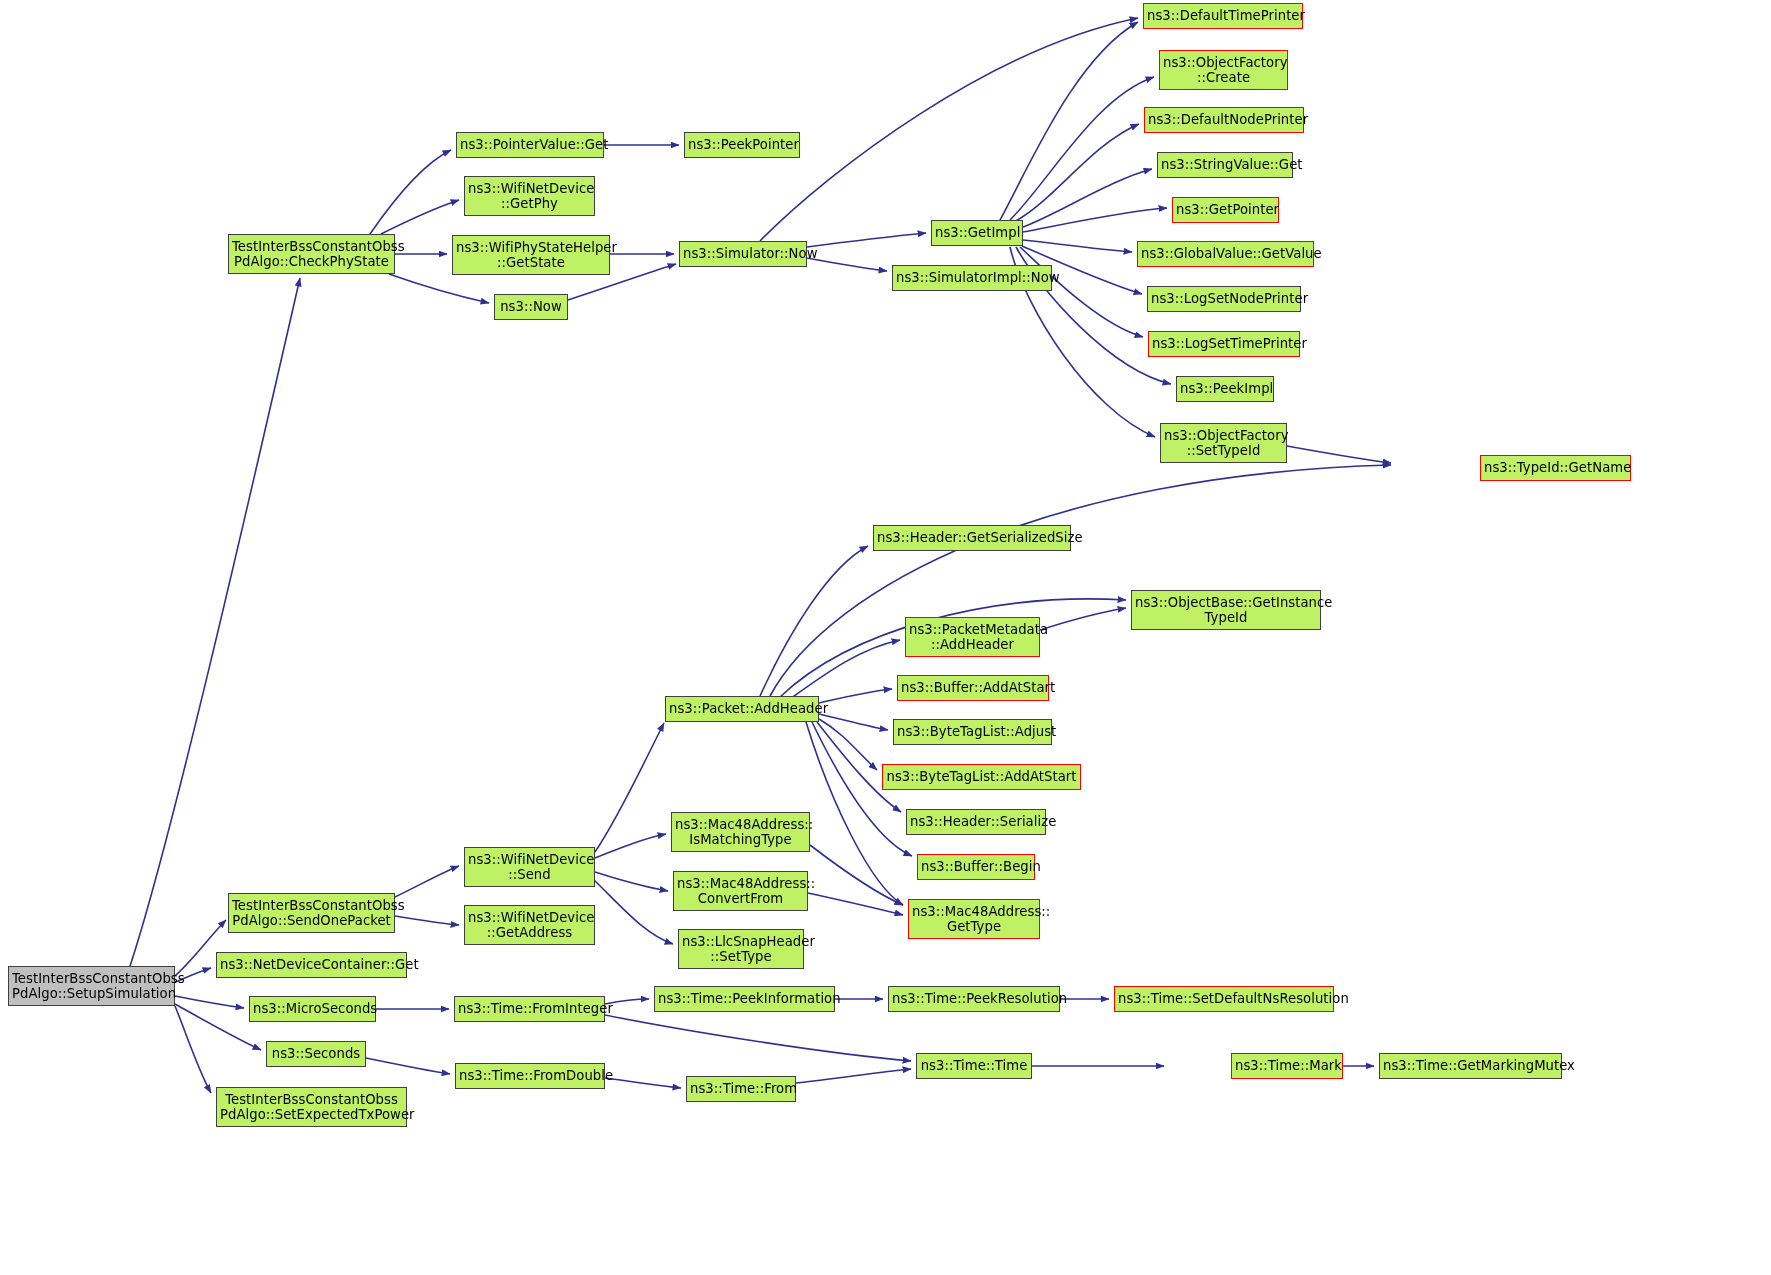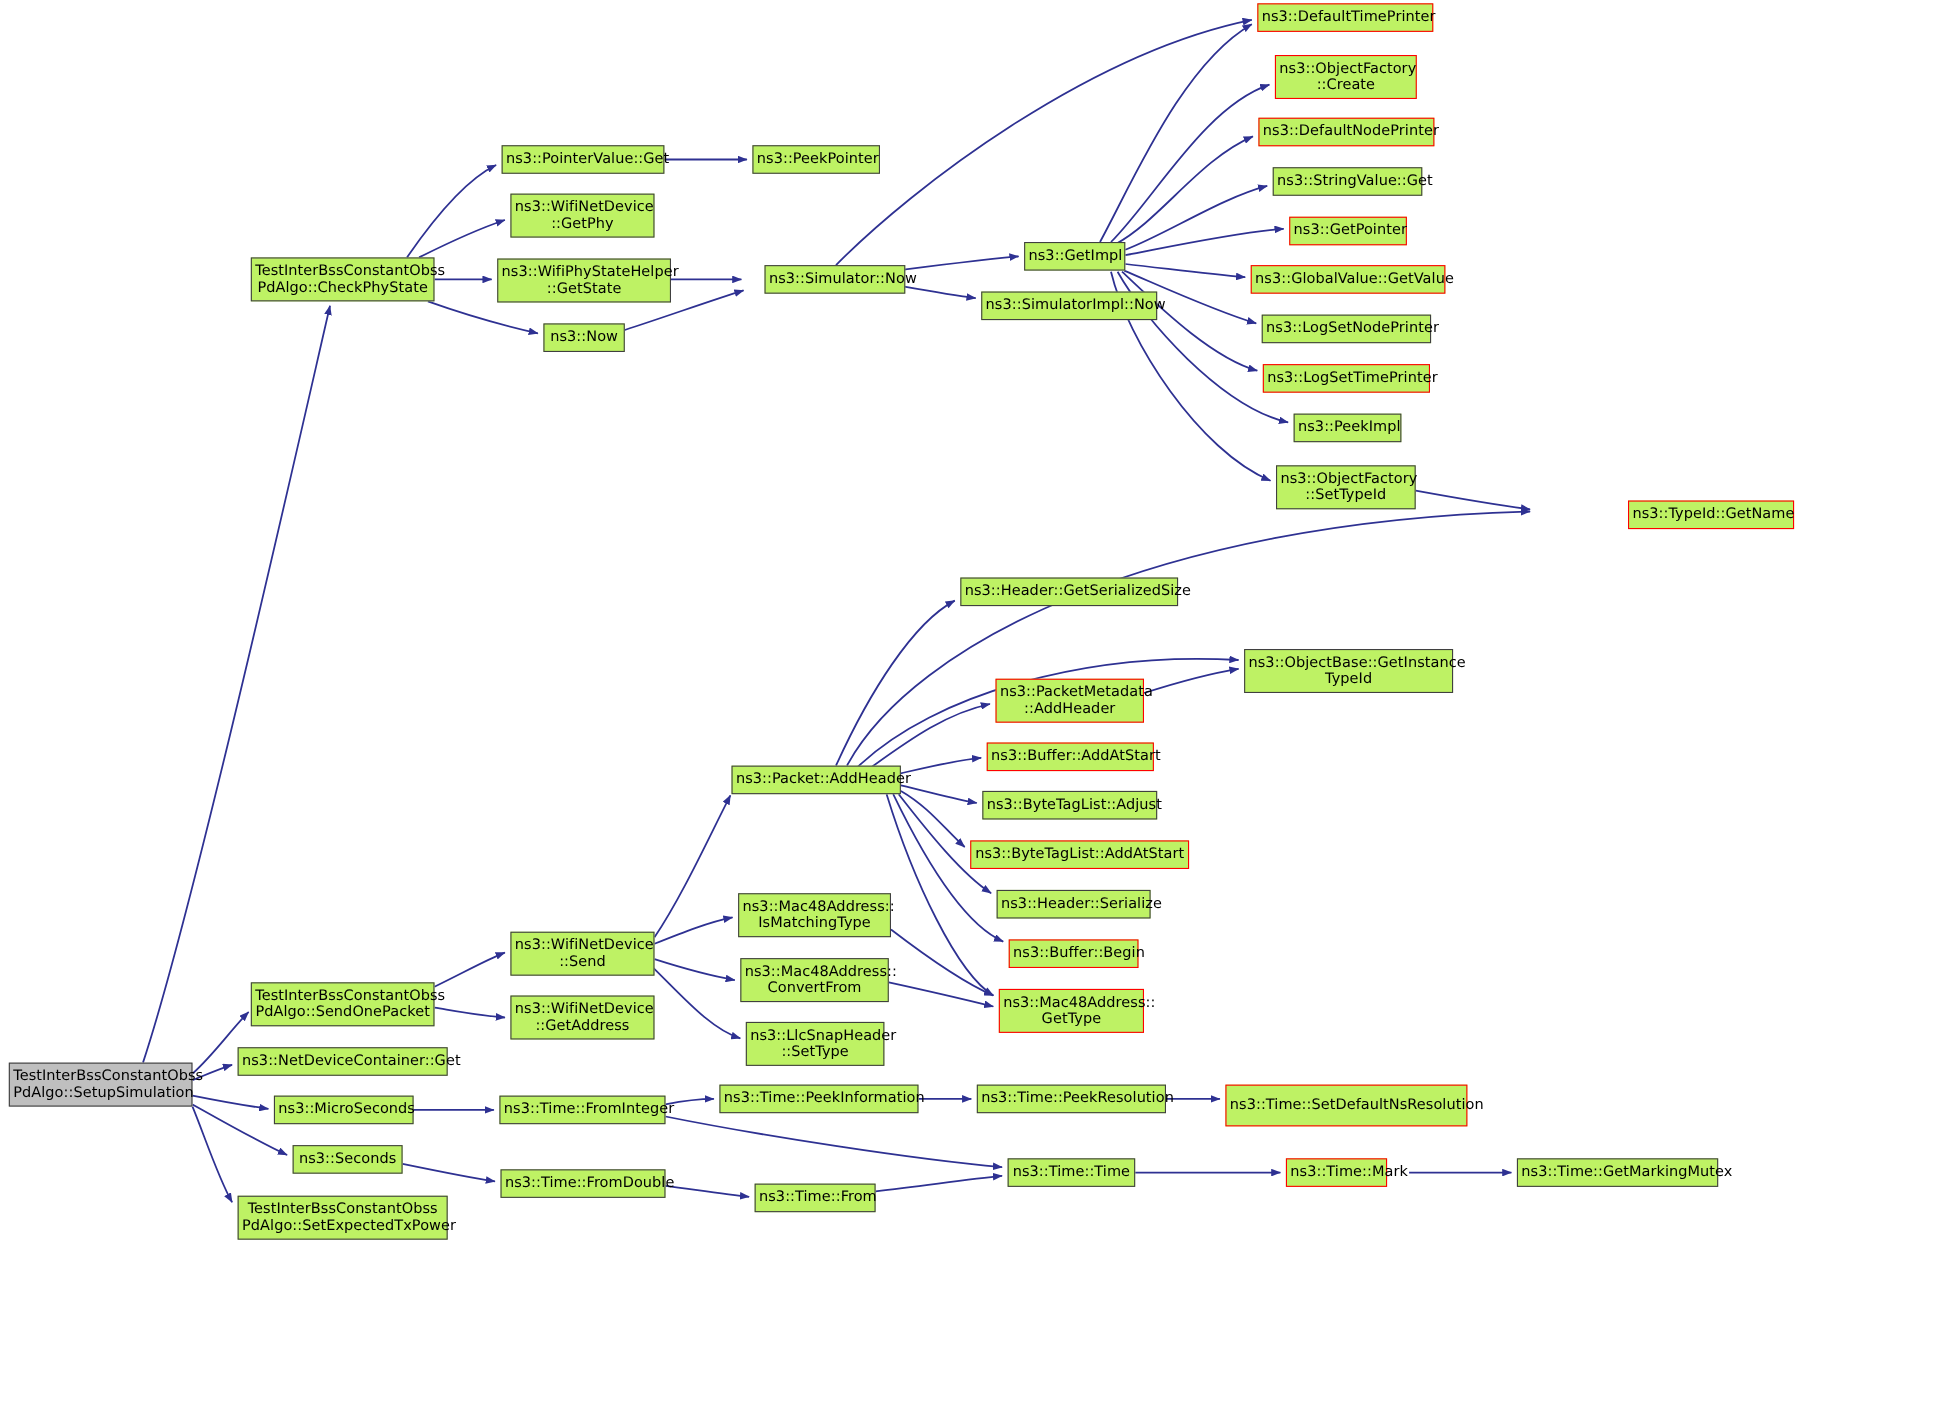--- a/index.html
+++ b/index.html
@@ -125,21 +125,21 @@
 PdAlgo::SetupSimulation</span></div>
       <div class="gnode" style="left: 228px; top: 234px; width: 167px; height: 40px;"><span class="lbl">TestInterBssConstantObss
 PdAlgo::CheckPhyState</span></div>
       <div class="gnode" style="left: 456px; top: 132px; width: 148px; height: 26px;"><span class="lbl">ns3::PointerValue::Get</span></div>
       <div class="gnode" style="left: 684px; top: 132px; width: 116px; height: 26px;"><span class="lbl">ns3::PeekPointer</span></div>
       <div class="gnode" style="left: 464px; top: 176px; width: 131px; height: 40px;"><span class="lbl">ns3::WifiNetDevice
 ::GetPhy</span></div>
       <div class="gnode" style="left: 452px; top: 235px; width: 158px; height: 40px;"><span class="lbl">ns3::WifiPhyStateHelper
 ::GetState</span></div>
       <div class="gnode" style="left: 494px; top: 294px; width: 74px; height: 26px;"><span class="lbl">ns3::Now</span></div>
-      <div class="gnode" style="left: 679px; top: 241px; width: 128px; height: 26px; margin-left: 16px;"><span class="lbl">ns3::Simulator::Now</span></div>
+      <div class="gnode" style="left: 679px; top: 241px; width: 128px; height: 26px;"><span class="lbl">ns3::Simulator::Now</span></div>
       <div class="gnode" style="left: 931px; top: 220px; width: 92px; height: 26px;"><span class="lbl">ns3::GetImpl</span></div>
       <div class="gnode" style="left: 892px; top: 265px; width: 160px; height: 26px;"><span class="lbl">ns3::SimulatorImpl::Now</span></div>
       <div class="gnode red" style="left: 1143px; top: 3px; width: 160px; height: 26px;"><span class="lbl">ns3::DefaultTimePrinter</span></div>
       <div class="gnode red" style="left: 1159px; top: 50px; width: 129px; height: 40px;"><span class="lbl">ns3::ObjectFactory
 ::Create</span></div>
       <div class="gnode red" style="left: 1144px; top: 107px; width: 160px; height: 26px;"><span class="lbl">ns3::DefaultNodePrinter</span></div>
       <div class="gnode" style="left: 1157px; top: 152px; width: 136px; height: 26px;"><span class="lbl">ns3::StringValue::Get</span></div>
       <div class="gnode red" style="left: 1172px; top: 197px; width: 107px; height: 26px;"><span class="lbl">ns3::GetPointer</span></div>
       <div class="gnode red" style="left: 1137px; top: 241px; width: 177px; height: 26px;"><span class="lbl">ns3::GlobalValue::GetValue</span></div>
       <div class="gnode" style="left: 1147px; top: 286px; width: 154px; height: 26px;"><span class="lbl">ns3::LogSetNodePrinter</span></div>
@@ -171,23 +171,23 @@
 ::SetType</span></div>
       <div class="gnode" style="left: 464px; top: 905px; width: 131px; height: 40px;"><span class="lbl">ns3::WifiNetDevice
 ::GetAddress</span></div>
       <div class="gnode" style="left: 228px; top: 893px; width: 167px; height: 40px;"><span class="lbl">TestInterBssConstantObss
 PdAlgo::SendOnePacket</span></div>
       <div class="gnode" style="left: 216px; top: 952px; width: 191px; height: 26px;"><span class="lbl">ns3::NetDeviceContainer::Get</span></div>
       <div class="gnode" style="left: 249px; top: 996px; width: 127px; height: 26px;"><span class="lbl">ns3::MicroSeconds</span></div>
       <div class="gnode" style="left: 454px; top: 996px; width: 151px; height: 26px;"><span class="lbl">ns3::Time::FromInteger</span></div>
       <div class="gnode" style="left: 654px; top: 986px; width: 181px; height: 26px;"><span class="lbl">ns3::Time::PeekInformation</span></div>
       <div class="gnode" style="left: 888px; top: 986px; width: 172px; height: 26px;"><span class="lbl">ns3::Time::PeekResolution</span></div>
-      <div class="gnode red" style="left: 1114px; top: 986px; width: 220px; height: 38px;"><span class="lbl">ns3::Time::SetDefaultNsResolution</span></div>
+      <div class="gnode red" style="left: 1114px; top: 986px; width: 220px; height: 26px;"><span class="lbl">ns3::Time::SetDefaultNsResolution</span></div>
       <div class="gnode" style="left: 266px; top: 1041px; width: 100px; height: 26px;"><span class="lbl">ns3::Seconds</span></div>
       <div class="gnode" style="left: 455px; top: 1063px; width: 150px; height: 26px;"><span class="lbl">ns3::Time::FromDouble</span></div>
       <div class="gnode" style="left: 686px; top: 1076px; width: 110px; height: 26px;"><span class="lbl">ns3::Time::From</span></div>
       <div class="gnode" style="left: 916px; top: 1053px; width: 116px; height: 26px;"><span class="lbl">ns3::Time::Time</span></div>
-      <div class="gnode red" style="left: 1169px; top: 1053px; width: 92px; height: 26px;"><span class="lbl">ns3::Time::Mark</span></div>
+      <div class="gnode red" style="left: 1231px; top: 1053px; width: 112px; height: 26px;"><span class="lbl">ns3::Time::Mark</span></div>
       <div class="gnode" style="left: 1379px; top: 1053px; width: 183px; height: 26px;"><span class="lbl">ns3::Time::GetMarkingMutex</span></div>
       <div class="gnode" style="left: 216px; top: 1087px; width: 191px; height: 40px;"><span class="lbl">TestInterBssConstantObss
 PdAlgo::SetExpectedTxPower</span></div>
     </div>
 </div>
 
 </body></html>

